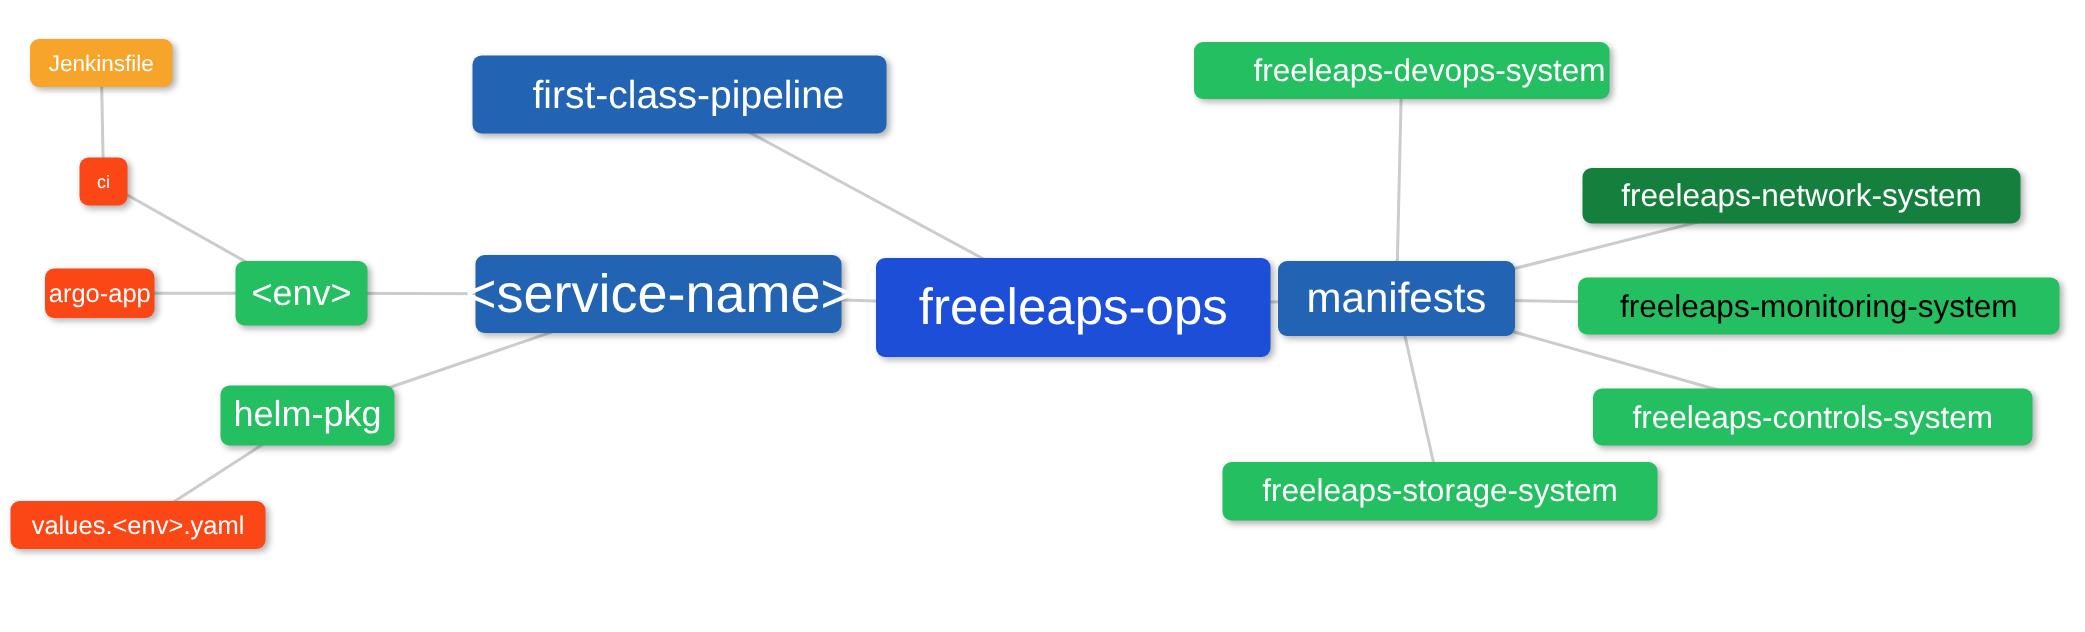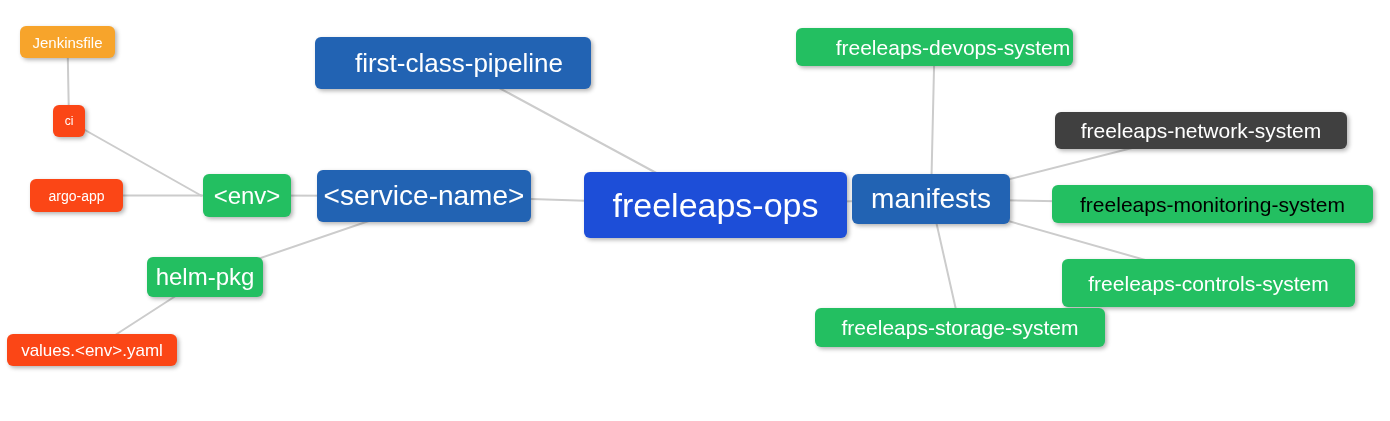--- a/index.html
+++ b/index.html
@@ -54,27 +54,27 @@
       <line x1="715.5" y1="205" x2="931" y2="199" stroke="#cccccc" stroke-width="2" stroke-linecap="round"></line>
       <line x1="931" y1="199" x2="934.5" y2="47" stroke="#cccccc" stroke-width="2" stroke-linecap="round"></line>
       <line x1="931" y1="199" x2="1201" y2="130.5" stroke="#cccccc" stroke-width="2" stroke-linecap="round"></line>
       <line x1="931" y1="199" x2="1212.5" y2="204" stroke="#cccccc" stroke-width="2" stroke-linecap="round"></line>
       <line x1="931" y1="199" x2="1208.5" y2="278" stroke="#cccccc" stroke-width="2" stroke-linecap="round"></line>
       <line x1="931" y1="199" x2="960" y2="327.5" stroke="#cccccc" stroke-width="2" stroke-linecap="round"></line>
     </svg>
   <div id="node-layer">
       <div class="node" style="left: 20px; top: 26px; width: 95px; height: 32px; font-size: 15px; background: rgb(247, 164, 43); color: rgb(255, 255, 255);">Jenkinsfile</div>
       <div class="node" style="left: 53px; top: 105px; width: 32px; height: 32px; font-size: 12px; background: rgb(251, 70, 22); color: rgb(255, 255, 255);">ci</div>
-      <div class="node" style="left: 30px; top: 179px; width: 93px; height: 33px; font-size: 14px; background: rgb(251, 70, 22); color: rgb(255, 255, 255);">argo-app</div>
-      <div class="node" style="left: 157px; top: 174px; width: 88px; height: 43px; font-size: 24px; background: rgb(35, 191, 97); color: rgb(255, 255, 255); margin-left: 46px;">&lt;env&gt;</div>
+      <div class="node" style="left: 30px; top: 179px; width: 73px; height: 33px; font-size: 17px; background: rgb(251, 70, 22); color: rgb(255, 255, 255);">argo-app</div>
+      <div class="node" style="left: 157px; top: 174px; width: 88px; height: 43px; font-size: 24px; background: rgb(35, 191, 97); color: rgb(255, 255, 255);">&lt;env&gt;</div>
       <div class="node" style="left: 147px; top: 257px; width: 116px; height: 40px; font-size: 24px; background: rgb(35, 191, 97); color: rgb(255, 255, 255);">helm-pkg</div>
       <div class="node" style="left: 7px; top: 334px; width: 170px; height: 32px; font-size: 17px; background: rgb(251, 70, 22); color: rgb(255, 255, 255);">values.&lt;env&gt;.yaml</div>
       <div class="node" style="left: 315px; top: 37px; width: 276px; height: 52px; font-size: 26px; background: rgb(34, 99, 179); color: rgb(255, 255, 255); padding-left: 12px;">first-class-pipeline</div>
-      <div class="node" style="left: 317px; top: 170px; width: 214px; height: 52px; font-size: 28px; background: rgb(34, 99, 179); color: rgb(255, 255, 255);">&lt;service-name&gt;</div>
+      <div class="node" style="left: 317px; top: 170px; width: 244px; height: 52px; font-size: 36px; background: rgb(34, 99, 179); color: rgb(255, 255, 255);">&lt;service-name&gt;</div>
       <div class="node" style="left: 584px; top: 172px; width: 263px; height: 66px; font-size: 34px; background: #1d4ed8; color: rgb(255, 255, 255);">freeleaps-ops</div>
       <div class="node" style="left: 852px; top: 174px; width: 158px; height: 50px; font-size: 28px; background: rgb(34, 99, 179); color: rgb(255, 255, 255);">manifests</div>
       <div class="node" style="left: 796px; top: 28px; width: 277px; height: 38px; font-size: 21px; background: rgb(35, 191, 97); color: rgb(255, 255, 255); padding-left: 37px;">freeleaps-devops-system</div>
-      <div class="node" style="left: 1055px; top: 112px; width: 292px; height: 37px; font-size: 21px; background: #404040; color: rgb(255, 255, 255);">freeleaps-network-system</div>
+      <div class="node" style="left: 1055px; top: 112px; width: 292px; height: 37px; font-size: 21px; background: #15803d; color: rgb(255, 255, 255);">freeleaps-network-system</div>
       <div class="node" style="left: 1052px; top: 185px; width: 321px; height: 38px; font-size: 21px; background: rgb(35, 191, 97); color: #000000;">freeleaps-monitoring-system</div>
-      <div class="node" style="left: 1062px; top: 259px; width: 293px; height: 48px; font-size: 21px; background: rgb(35, 191, 97); color: rgb(255, 255, 255);">freeleaps-controls-system</div>
+      <div class="node" style="left: 1062px; top: 259px; width: 293px; height: 38px; font-size: 21px; background: rgb(35, 191, 97); color: rgb(255, 255, 255);">freeleaps-controls-system</div>
       <div class="node" style="left: 815px; top: 308px; width: 290px; height: 39px; font-size: 21px; background: rgb(35, 191, 97); color: rgb(255, 255, 255);">freeleaps-storage-system</div>
     </div>
 </div>
 
 </body></html>

